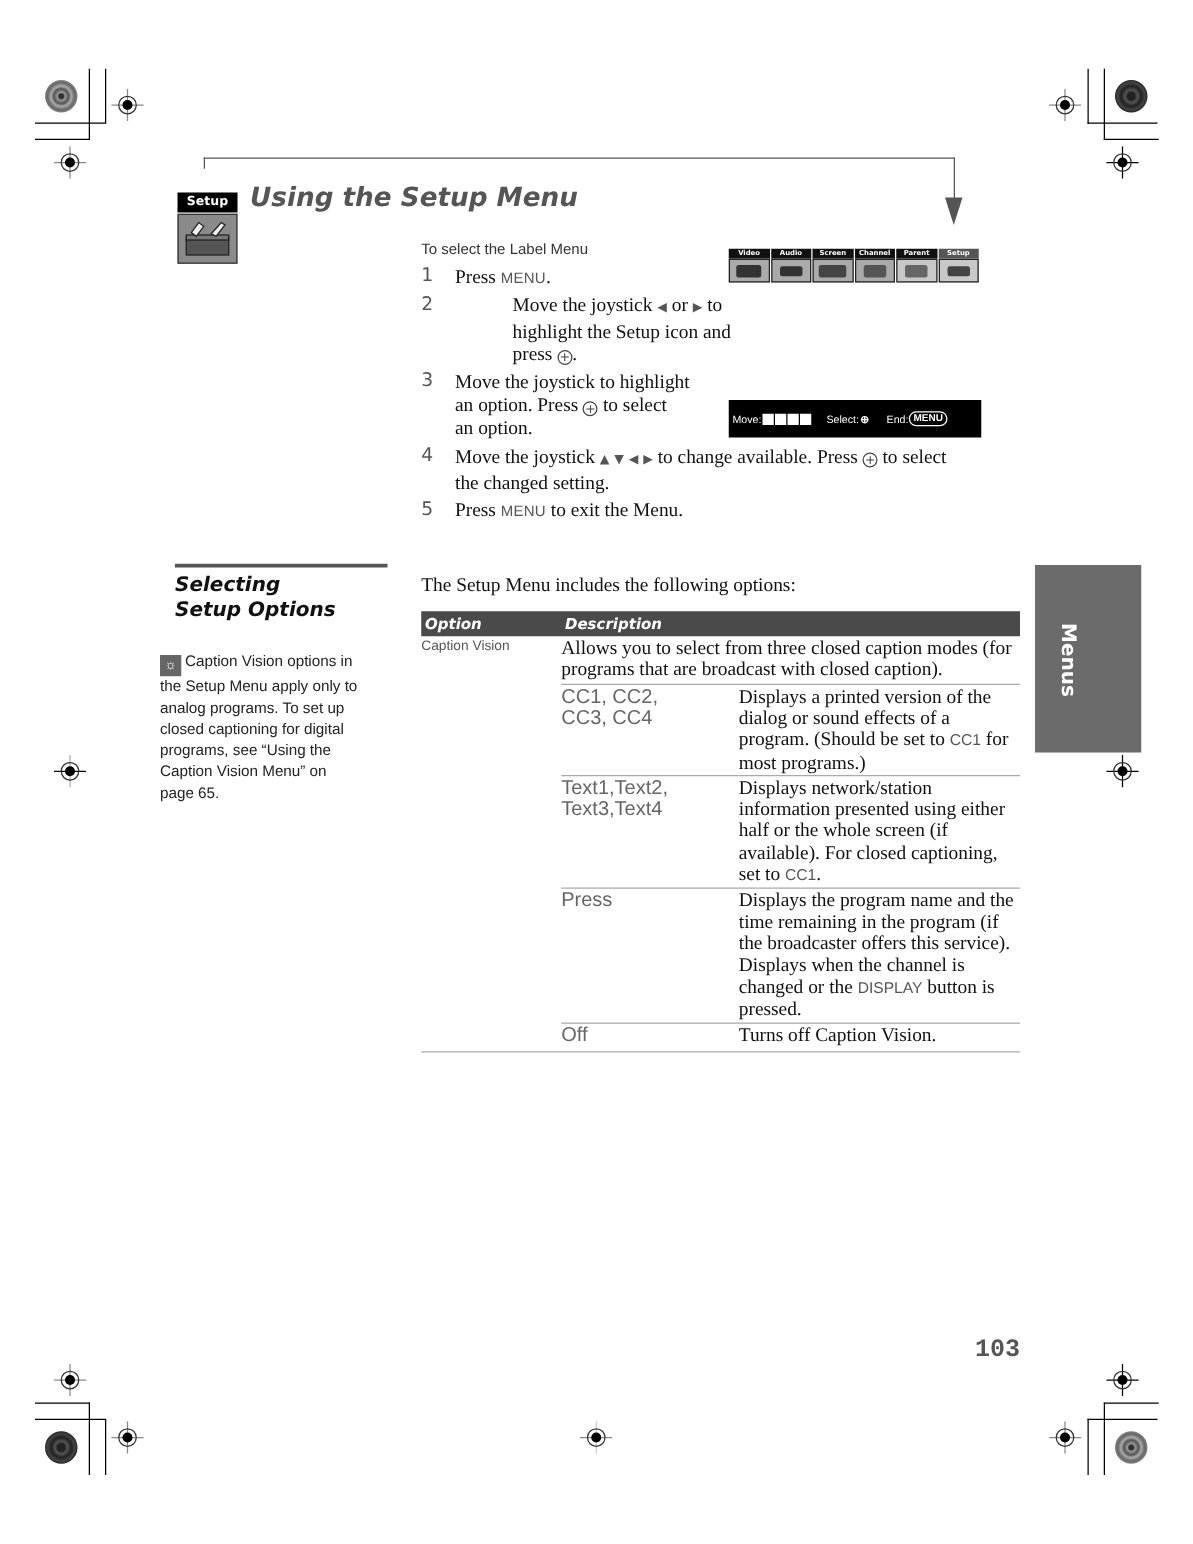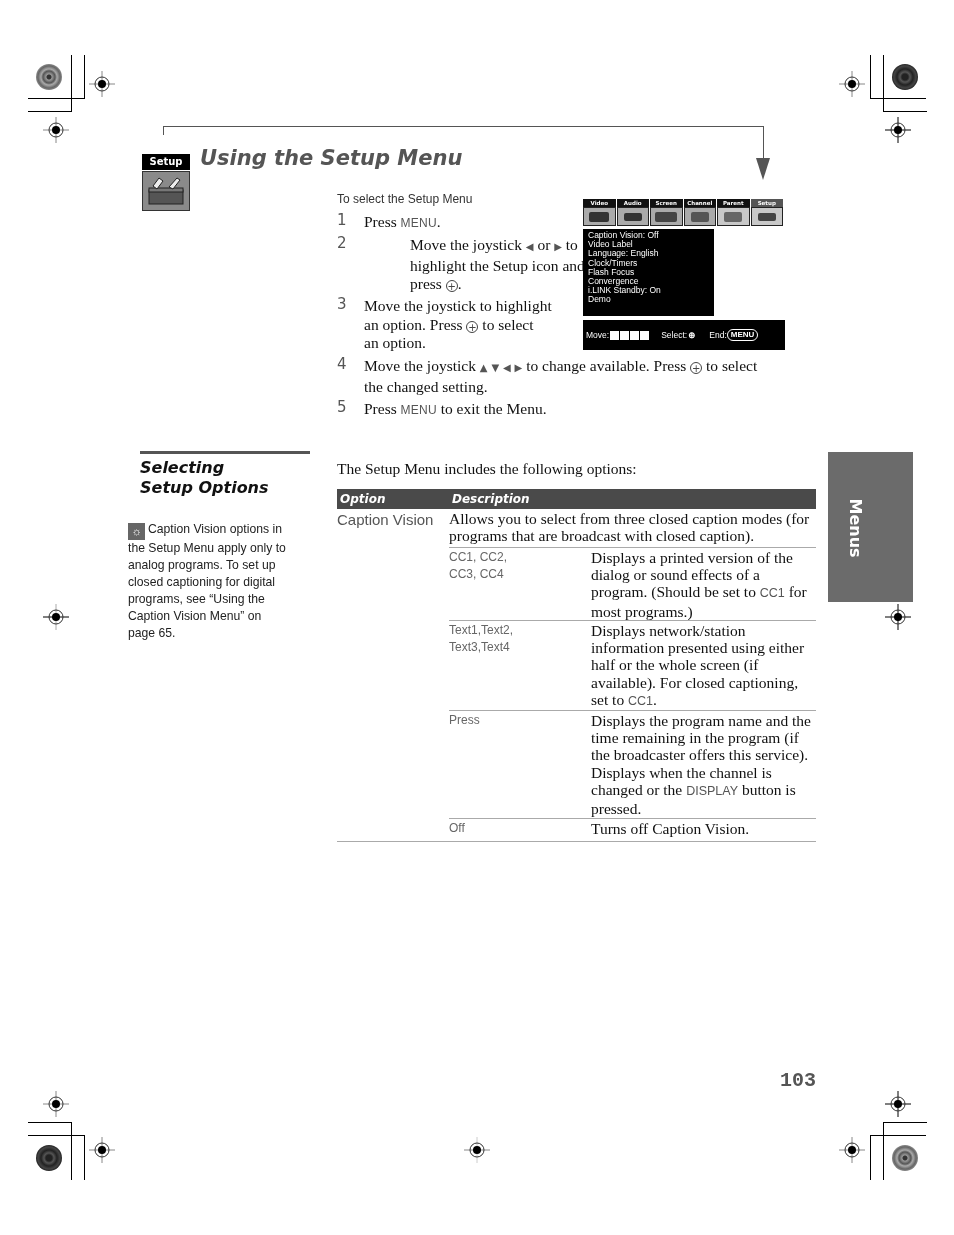--- a/index.html
+++ b/index.html
@@ -46,24 +46,24 @@
   .side-head { position:absolute; left:140px; top:458px; font-family:"DejaVu Sans", sans-serif; font-weight:bold; font-style:italic; font-size:16px; line-height:20px; color:#111; }
   .tip-icon { display:inline-block; width:17px; height:17px; background:#666; color:#fff; font-size:11px; line-height:17px; text-align:center; vertical-align:-2px; margin-right:3px; }
   .tip-text { position:absolute; left:128px; top:521px; width:160px; font-family:"Liberation Sans", sans-serif; font-size:12.2px; line-height:17px; color:#222; }
 
   .intro { position:absolute; left:337px; top:460px; font-family:"Liberation Serif", serif; font-size:15.5px; color:#111; }
 
   
   .tbl-head { position:absolute; left:337px; top:489px; width:479px; height:20px; background:#4a4a4a; color:#fff; font-family:"DejaVu Sans", sans-serif; font-weight:bold; font-style:italic; font-size:12px; line-height:20px; }
   .tbl-head .c1 { position:absolute; left:3px; }
   .tbl-head .c2 { position:absolute; left:115px; }
-  .opt-main { position:absolute; left:337px; top:511px; font-family:"Liberation Sans", sans-serif; font-size:15px; color:#555; }
+  .opt-main { position:absolute; left:337px; top:511px; font-family:"Liberation Sans", sans-serif; font-size:11px; color:#555; }
   .desc-main { position:absolute; left:449px; top:510px; width:370px; font-family:"Liberation Serif", serif; font-size:15.5px; line-height:17px; color:#111; }
   .sub-line { position:absolute; left:449px; width:367px; height:1px; background:#aaa; }
-  .sub-opt { position:absolute; left:449px; font-family:"Liberation Sans", sans-serif; font-size:12px; line-height:17px; color:#666; }
+  .sub-opt { position:absolute; left:449px; font-family:"Liberation Sans", sans-serif; font-size:16px; line-height:17px; color:#666; }
   .sub-desc { position:absolute; left:591px; width:228px; font-family:"Liberation Serif", serif; font-size:15.5px; line-height:17.2px; color:#111; }
   .end-line { position:absolute; left:337px; top:841px; width:479px; height:1px; background:#aaa; }
   .inline-code { font-family:"Liberation Sans", sans-serif; font-size:12.5px; color:#555; }
 
   
   .side-tab { position:absolute; left:828px; top:452px; width:85px; height:150px; background:#6b6b6b; }
   .side-tab-label { position:absolute; left:855px; top:528px; transform:translate(-50%,-50%) rotate(90deg); color:#fff; font-family:"DejaVu Sans", sans-serif; font-weight:bold; font-size:16px; white-space:nowrap; }
 
   .page-num { position:absolute; left:780px; top:1069px; font-family:Liberation Mono, monospace; font-weight:bold; font-size:20px; color:#555; }
 </style>
@@ -173,21 +173,21 @@
 <div class="setup-icon">
   <svg width="46" height="38" viewBox="0 0 46 38">
       <rect x="6" y="18" width="34" height="14" fill="#555" stroke="#222"></rect>
       <rect x="6" y="16" width="34" height="4" fill="#777" stroke="#222"></rect>
       <path d="M10 14 l6 -8 l4 3 l-6 8z" fill="#eee" stroke="#222"></path>
       <path d="M26 15 l8 -9 l3 2 l-7 9z" fill="#eee" stroke="#222"></path>
     </svg>
 </div>
 <div class="page-title">Using the Setup Menu</div>
 
-<div class="subhead">To select the Setup Menu</div>
+<div class="subhead">To select the Label Menu</div>
 
 <div>
   <div class="step-num" style="left:337px;top:211px;">1</div>
   <div class="step-text" style="top:213px;"><span>Press </span><span class="menu-word">MENU</span><span>.</span></div>
 </div>
 
 <div>
   <div class="step-num" style="left:337px;top:234px;">2</div>
   <div class="step-text" style="top:236px;width:210px;margin-left:46px;">
     <span>Move the joystick</span>
@@ -254,30 +254,20 @@
     <div class="tv-icon">
         <span style="width:18px;height:10px;background:#555;"></span>
       </div>
     <div class="tv-icon sel">
         <span style="width:18px;height:10px;background:#666;"></span>
       </div>
     <div class="tv-icon sel">
         <span style="width:18px;height:8px;background:#444;"></span>
       </div>
   </div>
-  <div class="tv-list">
-    <div>Caption Vision: Off</div>
-    <div>Video Label</div>
-    <div>Language: English</div>
-    <div>Clock/Timers</div>
-    <div>Flash Focus</div>
-    <div>Convergence</div>
-    <div>i.LINK Standby: On</div>
-    <div>Demo</div>
-  </div>
   <div class="tv-foot">
     <span>Move:</span>
     <span class="k"></span>
       <span class="k"></span>
       <span class="k"></span>
       <span class="k"></span>
     <span style="margin-left:12px;">Select:</span>
     <span style="margin-left:1px;font-weight:bold;">⊕</span>
     <span style="margin-left:14px;">End:</span>
     <span class="pill">MENU</span>

